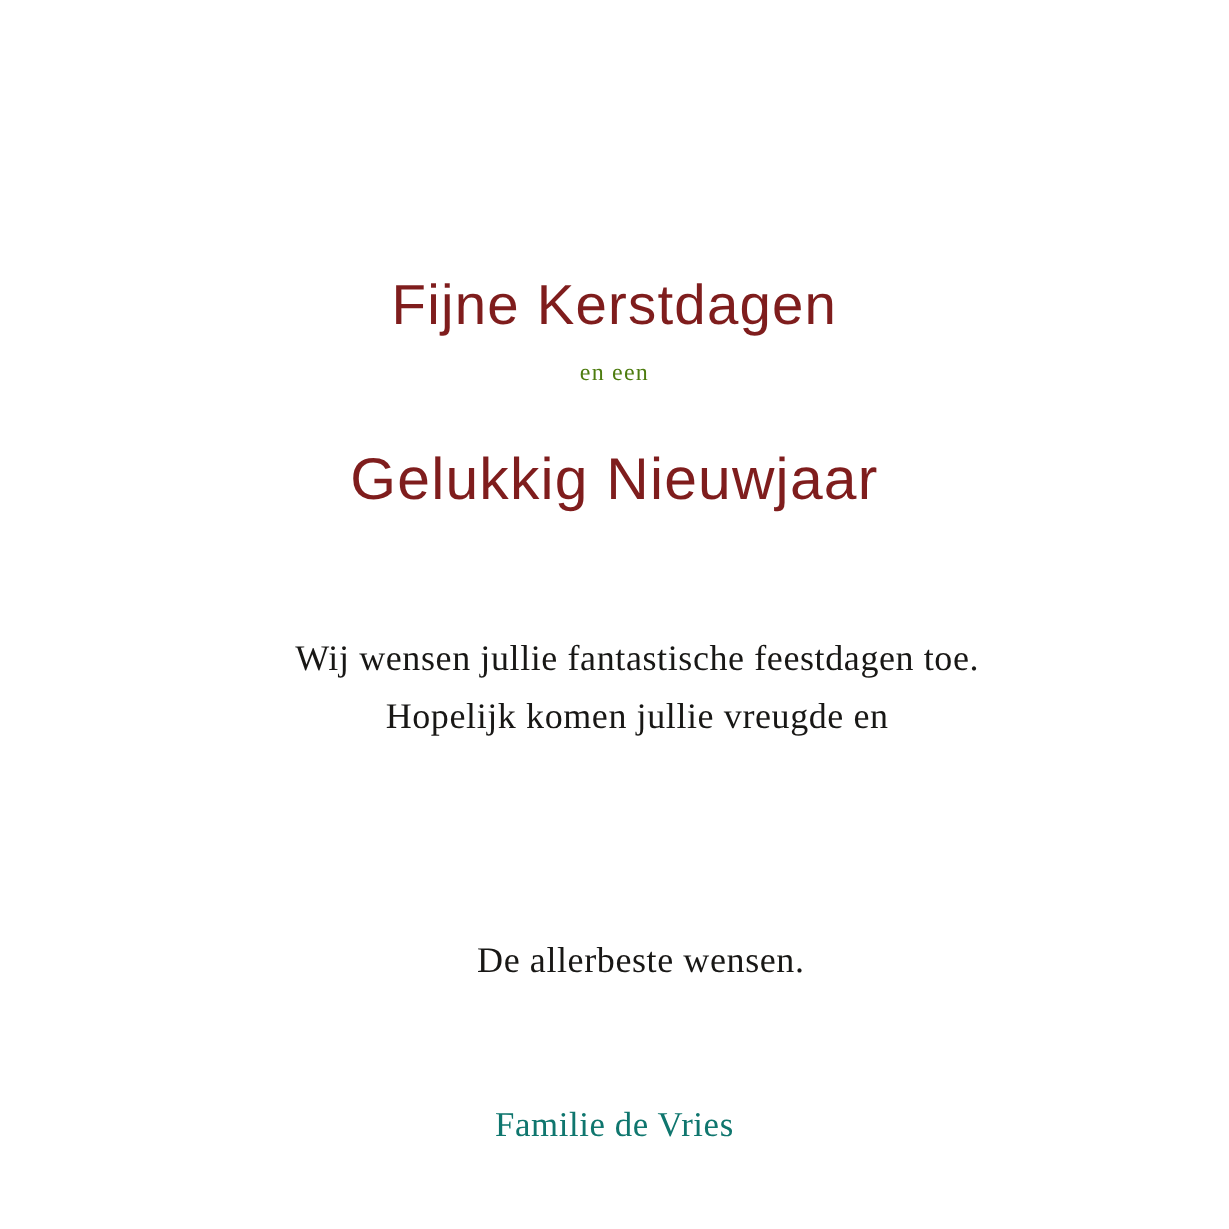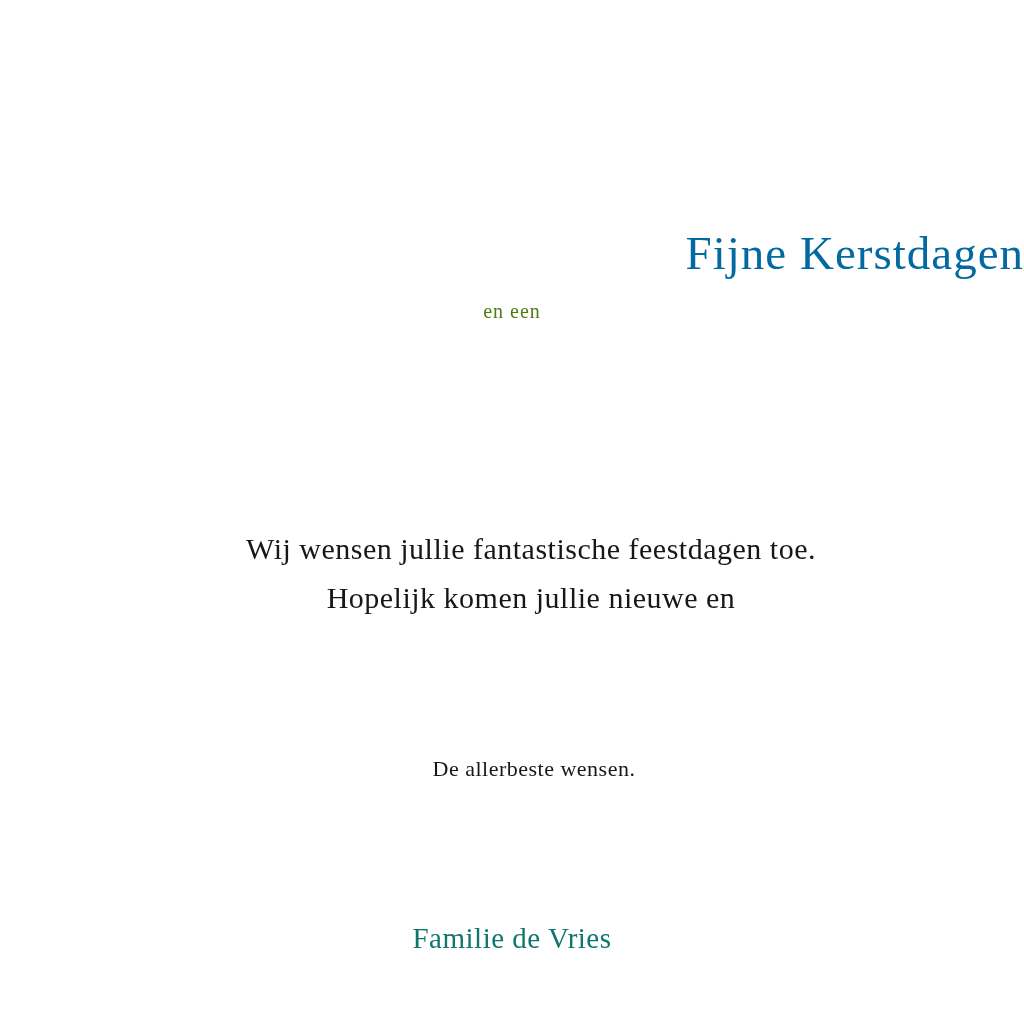--- a/index.html
+++ b/index.html
@@ -15,26 +15,25 @@
     overflow: hidden;
     font-family: "Liberation Serif", serif;
   }
   .line {
     position: absolute;
     left: 0;
     right: 0;
     text-align: center;
   }
   .heading {
-    font-family: Liberation Serif, serif;
+    font-family: Liberation Sans, sans-serif;
     font-size: 47px;
     font-weight: 500;
     letter-spacing: 1px;
-    color: #0369a1;
-    text-align: right;
+    color: #7f1d1d;
   }
   .heading-1 { top: 226px; }
   .heading-2 { top: 372px; font-size: 49px; }
   .connector {
     top: 300px;
     font-size: 20px;
     color: #4d7c0f;
     letter-spacing: 1px;
   }
   .message {
@@ -43,43 +42,44 @@
     left: 0;
     right: 0;
     text-align: center;
     font-size: 30px;
     line-height: 49px;
     color: #181715;
     letter-spacing: 0.5px;
     padding-left: 38px;
   }
   .closing {
-    top: 756px;
-    font-size: 22px;
+    top: 784px;
+    font-size: 30px;
     color: #181715;
     letter-spacing: 0.5px;
     margin-left: 44px;
   }
   .signature {
     top: 922px;
     font-size: 29px;
     color: #0f766e;
     letter-spacing: 0.5px;
   }
 </style>
 </head>
 <body>
 
 <div class="card">
   <div class="line heading heading-1">Fijne Kerstdagen</div>
 
   <div class="line connector">en een</div>
 
+  <div class="line heading heading-2">Gelukkig Nieuwjaar</div>
 
   <div class="message">
     <div>Wij wensen jullie fantastische feestdagen toe.</div>
-    <div>Hopelijk komen jullie nieuwe en</div>
+    <div>Hopelijk komen jullie vreugde en</div>
   </div>
 
   <div class="line closing">De allerbeste wensen.</div>
 
   <div class="line signature">Familie de Vries</div>
 </div>
 
 </body></html>

